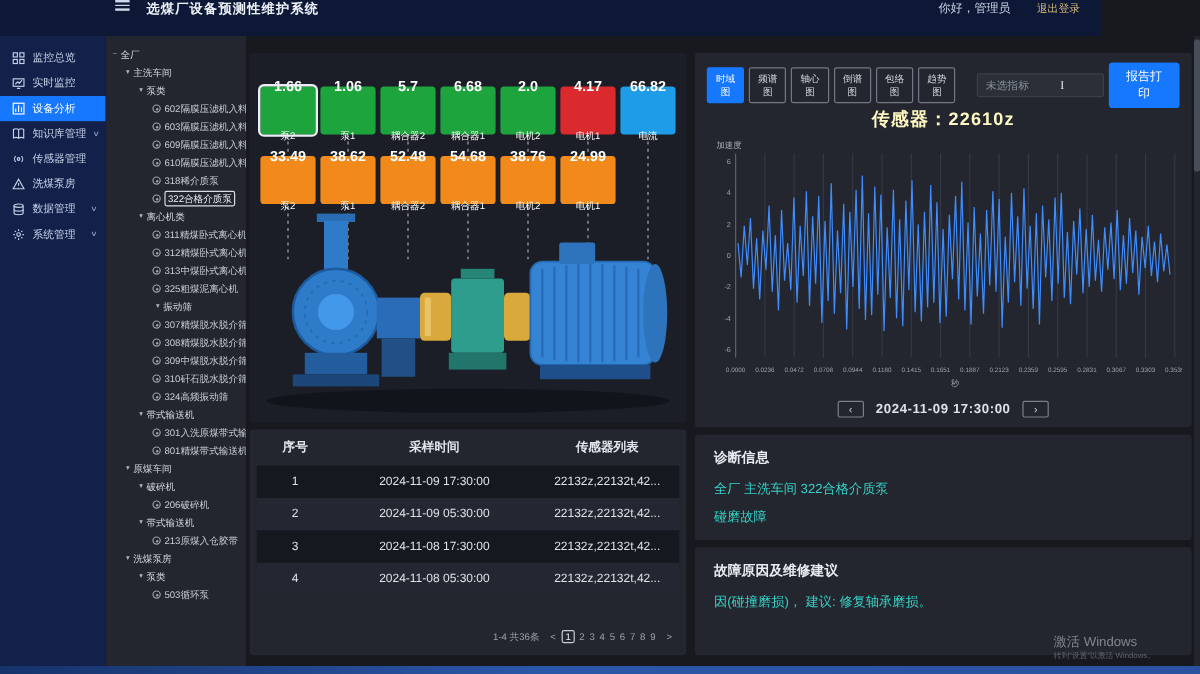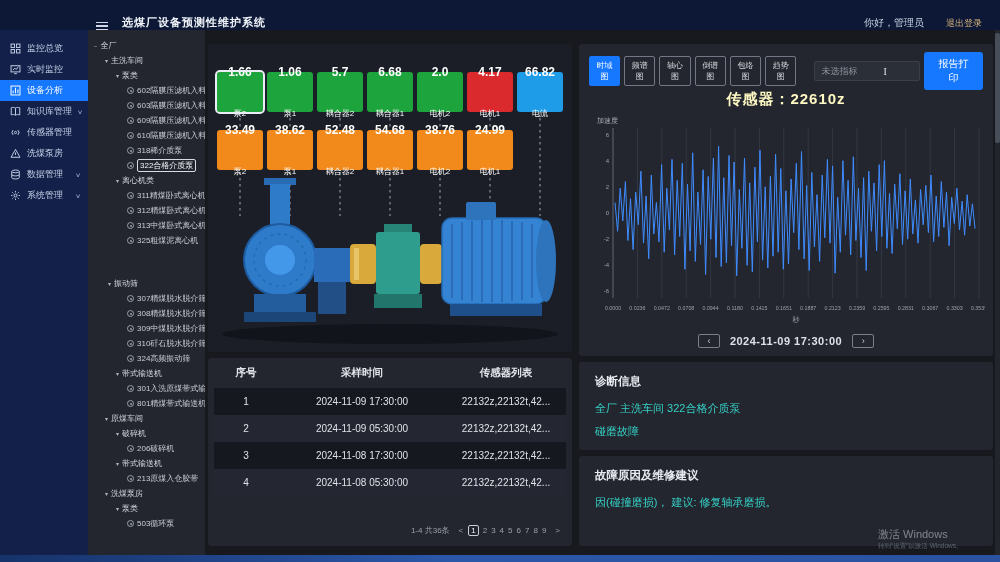--- a/index.html
+++ b/index.html
@@ -1,22 +1,22 @@
 <!DOCTYPE html>
 <html><head>
 <meta charset="utf-8">
 <style>
   html,body{margin:0;padding:0;background:#0d0e12;}
   *{box-sizing:border-box;}
   .app{position:relative;width:1000px;height:562px;overflow:hidden;background:#17191f;
        font-family:"Liberation Sans","DejaVu Sans",sans-serif;color:#e6e9ef;}
 
   
-  .topbar{position:absolute;top:0;left:0;width:1000px;height:30px;background:#0c1836;
-          display:flex;align-items:flex-end;z-index:5;}
+  .topbar{position:absolute;top:0;left:0;width:918px;height:30px;background:#0c1836;
+          display:flex;align-items:flex-start;z-index:5;}
   .burger{margin-left:96px;display:inline-flex;flex-direction:column;gap:2px;cursor:pointer;}
   .burger i{display:block;width:12px;height:1.5px;background:#cfd7e8;}
   .app-title{margin-left:14px;font-size:11px;font-weight:bold;letter-spacing:1px;color:#eef2f8;}
   .top-right{margin-left:auto;margin-right:18px;display:flex;align-items:center;gap:22px;}
   .greeting{font-size:10px;color:#c9d2e2;}
   .logout{font-size:9px;color:#dcb97c;cursor:pointer;}
 
   
   .sidenav{position:absolute;top:30px;left:0;width:88px;height:532px;background:#12204a;padding-top:8px;}
   .nav-item{height:21px;display:flex;align-items:center;padding-left:10px;gap:6px;
@@ -275,21 +275,21 @@
           <span class="tree-lb">312精煤卧式离心机</span>
         </div>
         <div class="tree-row" style="padding-left: 39px;">
           <span class="gear-ic"></span>
           <span class="tree-lb">313中煤卧式离心机</span>
         </div>
         <div class="tree-row" style="padding-left: 39px;">
           <span class="gear-ic"></span>
           <span class="tree-lb">325粗煤泥离心机</span>
         </div>
-        <div class="tree-row branch" style="padding-left: 20px; margin-top: 28px;">
+        <div class="tree-row branch" style="padding-left: 42px;">
           <span class="caret">▾</span>
           <span class="tree-lb">振动筛</span>
         </div>
         <div class="tree-row" style="padding-left: 39px;">
           <span class="gear-ic"></span>
           <span class="tree-lb">307精煤脱水脱介筛</span>
         </div>
         <div class="tree-row" style="padding-left: 39px;">
           <span class="gear-ic"></span>
           <span class="tree-lb">308精煤脱水脱介筛</span>

